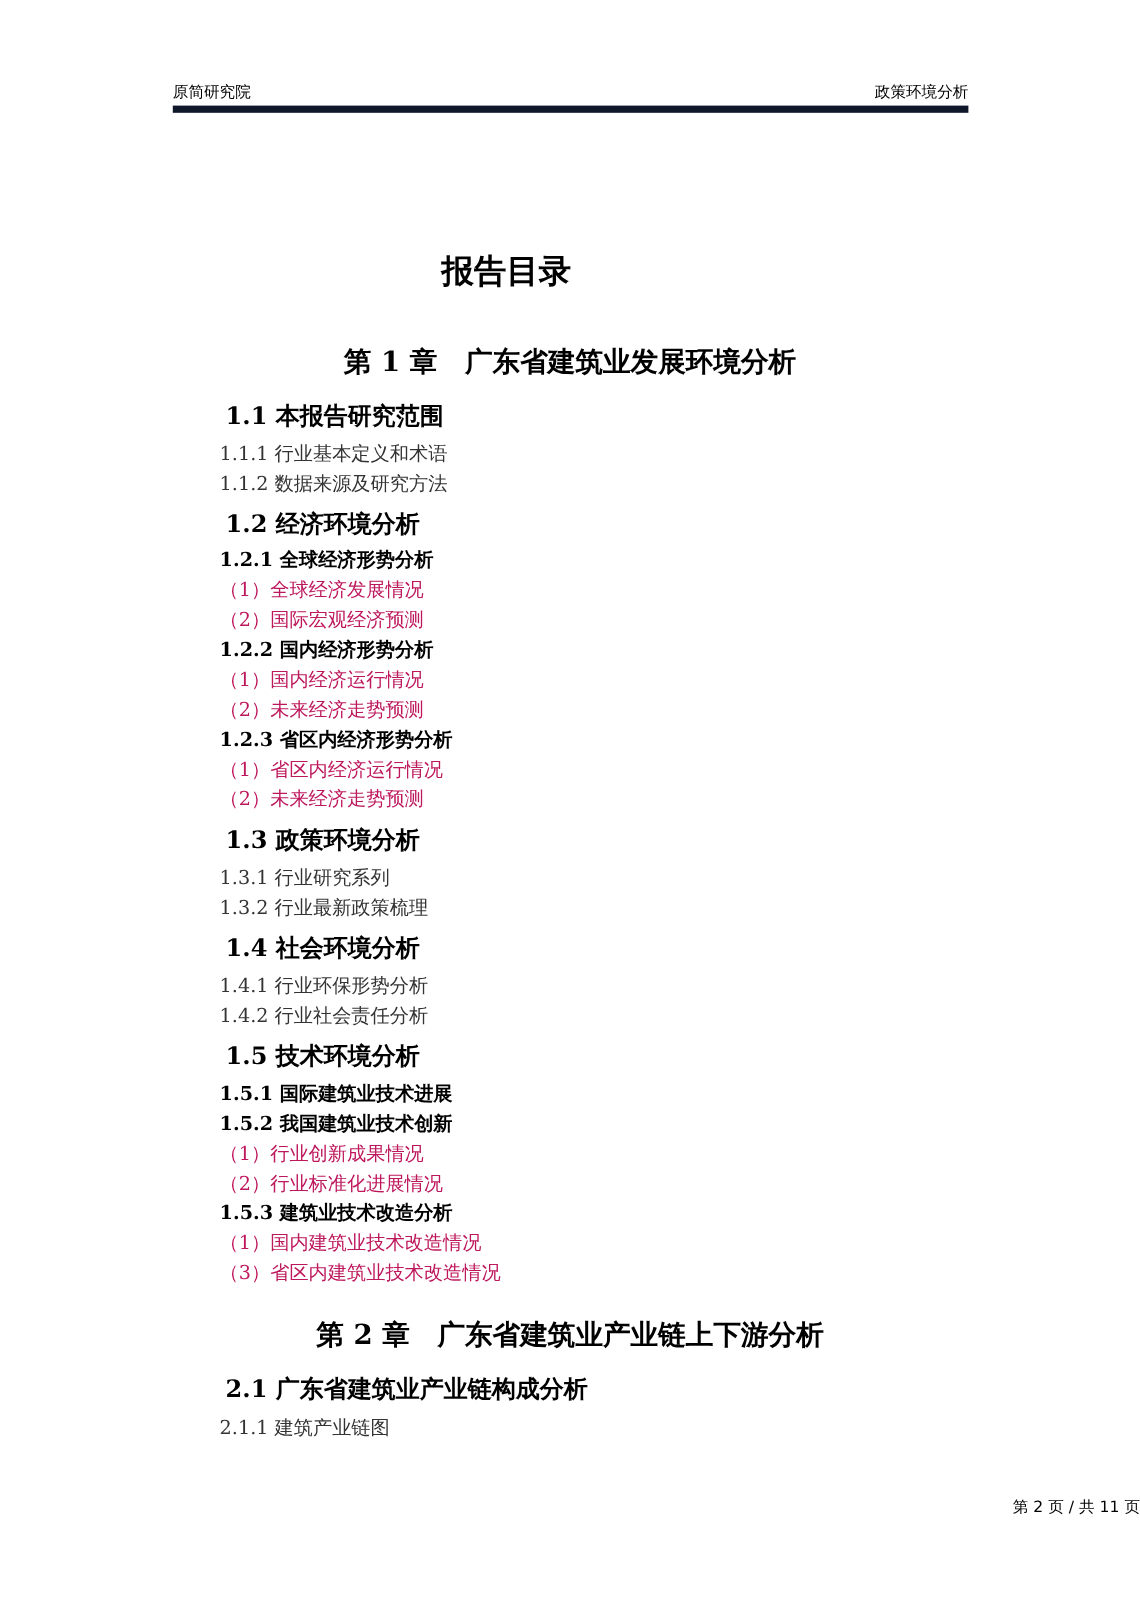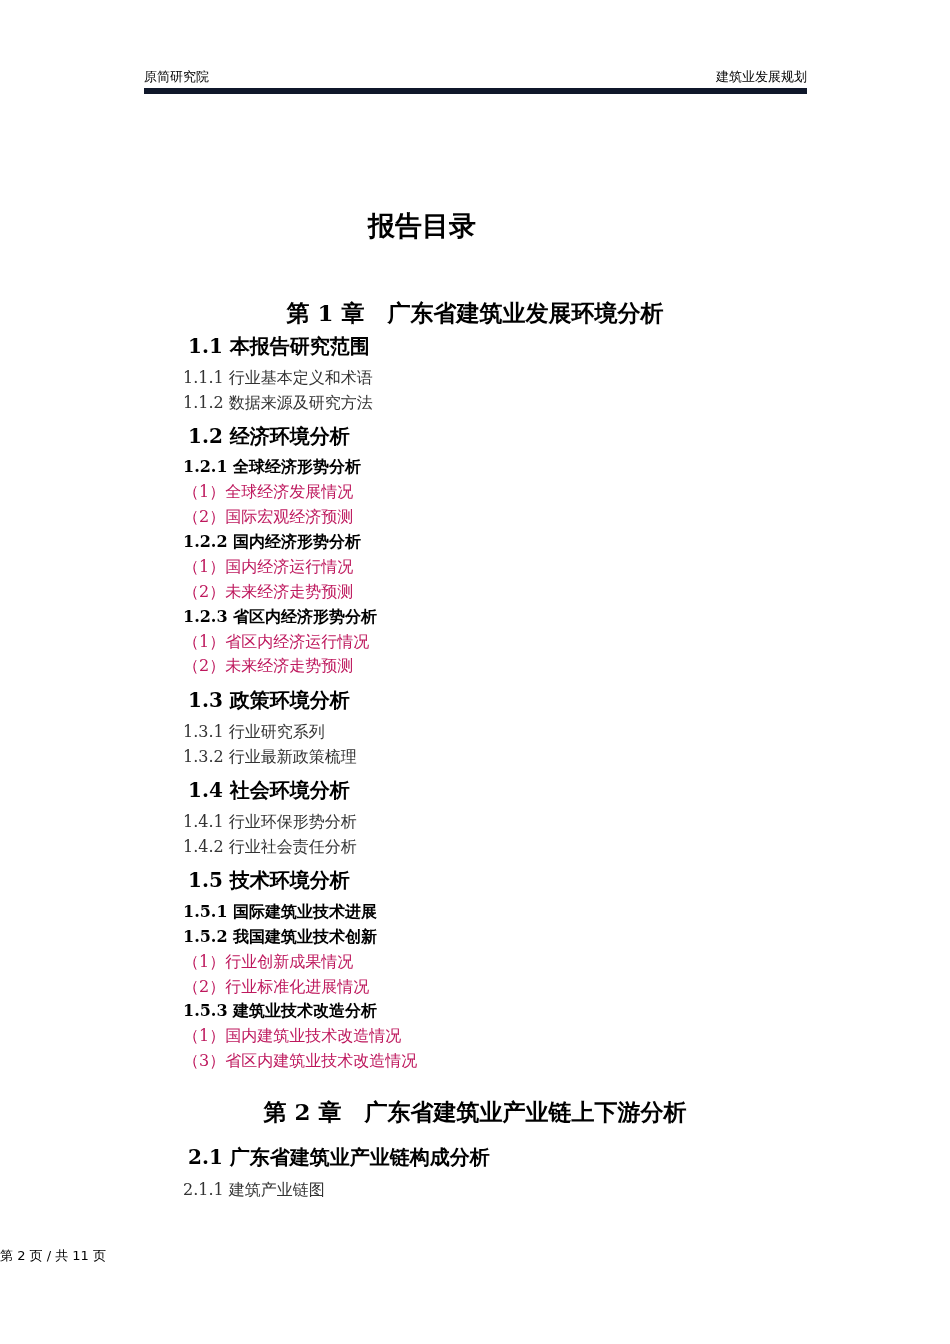--- a/index.html
+++ b/index.html
@@ -13,33 +13,33 @@
            font-size: 27px; font-weight: bold; font-family: "DejaVu Serif", serif; }
   .chapter { position: absolute; left: 0; width: 950px; text-align: center;
              font-size: 23px; font-weight: bold; font-family: "DejaVu Serif", serif; }
   .sec { position: absolute; left: 144px; font-size: 20px; font-weight: bold;
          font-family: "DejaVu Serif", serif; margin-left: 44px; }
   .sub { position: absolute; left: 183px; font-size: 16px; color: #333;
          font-family: "DejaVu Serif", serif; }
   .sub.bold { font-weight: bold; color: #000; }
   .item { position: absolute; left: 183px; font-size: 16px; color: #be185d;
           font-family: "DejaVu Serif", serif; }
-  .footer { position: absolute; left: 0; width: 950px; top: 1247px; text-align: left; font-size: 13px; }
+  .footer { position: absolute; left: 0; width: 950px; top: 1247px; text-align: right; font-size: 13px; }
 </style>
 </head>
 <body>
 
 <div class="header">
   <span class="left">原简研究院</span>
-  <span class="right">建筑业发展规划</span>
+  <span class="right">政策环境分析</span>
 </div>
 
 <div class="title">报告目录</div>
 
-<div class="chapter" style="top:298px">第 1 章　广东省建筑业发展环境分析</div>
+<div class="chapter" style="top:286px">第 1 章　广东省建筑业发展环境分析</div>
 
 <div class="sec" style="top:333px">1.1 本报告研究范围</div>
 <div class="sub" style="top:368px">1.1.1 行业基本定义和术语</div>
 <div class="sub" style="top:393px">1.1.2 数据来源及研究方法</div>
 
 <div class="sec" style="top:423px">1.2 经济环境分析</div>
 <div class="sub bold" style="top:457px">1.2.1 全球经济形势分析</div>
 <div class="item" style="top:482px">（1）全球经济发展情况</div>
 <div class="item" style="top:507px">（2）国际宏观经济预测</div>
 <div class="sub bold" style="top:532px">1.2.2 国内经济形势分析</div>

